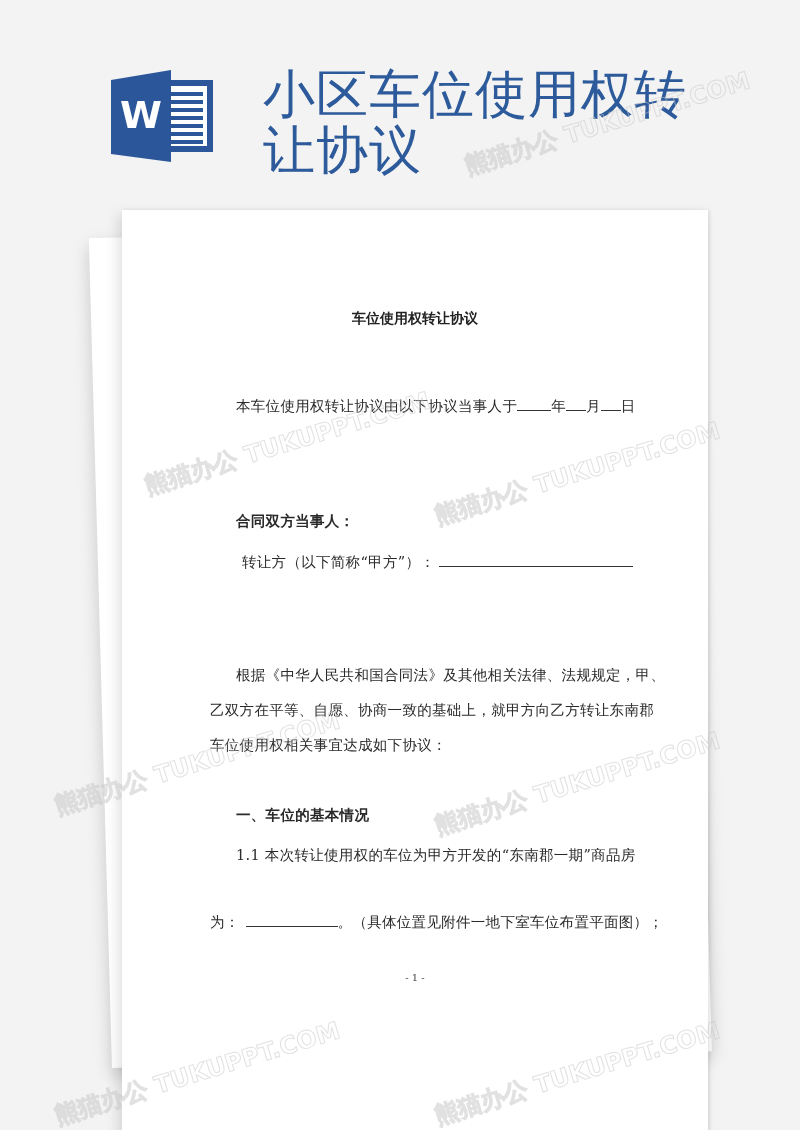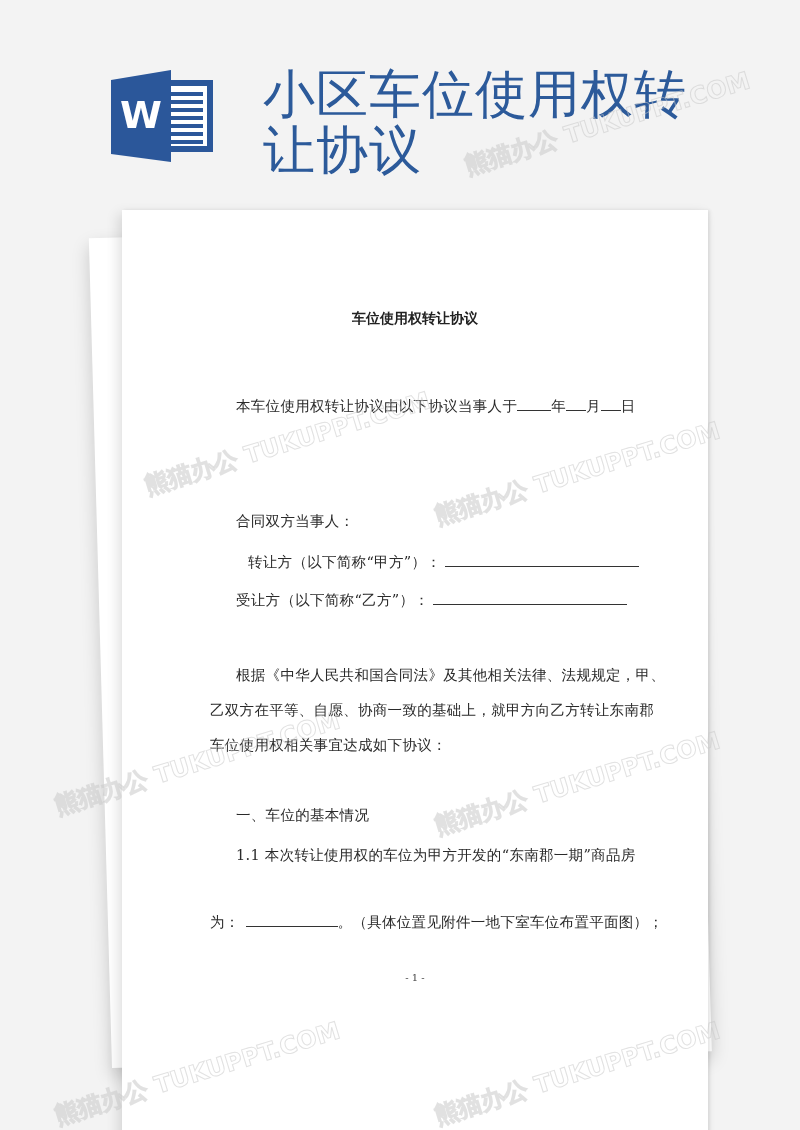--- a/index.html
+++ b/index.html
@@ -35,21 +35,21 @@
     z-index: 5;
   }
   .doc-title {
     position: absolute; left: 0; width: 100%; top: 100px; text-align: center;
     font-size: 14px; font-weight: bold; color: #222;
   }
   .line {
     position: absolute; font-size: 14.5px; color: #2a2a2a; white-space: nowrap;
     letter-spacing: 0.3px;
   }
-  .bold { font-weight: normal; }
+  .bold { font-weight: bold; }
   .blank { display: inline-block; border-bottom: 1px solid #333; height: 14px; vertical-align: baseline; }
   .page-num {
     position: absolute; left: 0; width: 100%; top: 762px; text-align: center;
     font-size: 10px; color: #444;
   }
 </style>
 </head>
 <body>
 
 <div class="header">
@@ -74,25 +74,22 @@
 <div class="back-page"></div>
 
 <div class="page">
   <div class="doc-title">车位使用权转让协议</div>
 
   <div class="line" style="left:114px; top:186px;">
     <span>本车位使用权转让协议由以下协议当事人于</span><span class="blank" style="width:34px;"></span><span>年</span><span class="blank" style="width:20px;"></span><span>月</span><span class="blank" style="width:20px;"></span><span>日</span>
   </div>
 
   <div class="line bold" style="left:114px; top:302px;">合同双方当事人：</div>
-  <div class="line" style="left:126px; top:342px;text-align:right;">
+  <div class="line" style="left:120px; top:342px;text-align:right;">
     <span>转让方（以下简称“甲方”）：</span><span class="blank" style="width:194px; margin-left:4px;"></span>
-  </div>
-  <div class="line" style="left:114px; top:380px;">
-    <span>受让方（以下简称“乙方”）：</span><span class="blank" style="width:194px; margin-left:4px;"></span>
   </div>
 
   <div class="line" style="left:88px; top:491px;">乙双方在平等、自愿、协商一致的基础上，就甲方向乙方转让东南郡</div>
   <div class="line" style="left:114px; top:456px;">根据《中华人民共和国合同法》及其他相关法律、法规规定，甲、</div>
   <div class="line" style="left:88px; top:526px;">车位使用权相关事宜达成如下协议：</div>
 
   <div class="line bold" style="left:114px; top:596px;">一、车位的基本情况</div>
   <div class="line" style="left:114px; top:636px;">1.1 本次转让使用权的车位为甲方开发的“东南郡一期”商品房</div>
   <div class="line" style="left:88px; top:702px;">
     <span>为：</span><span class="blank" style="width:92px; margin-left:6px;"></span><span>。（具体位置见附件一地下室车位布置平面图）；</span>

